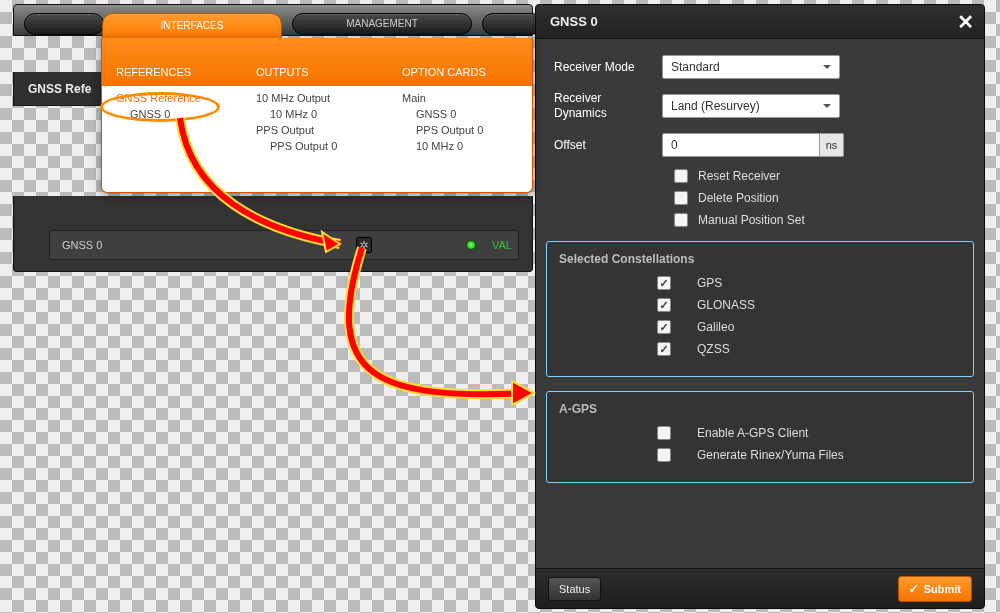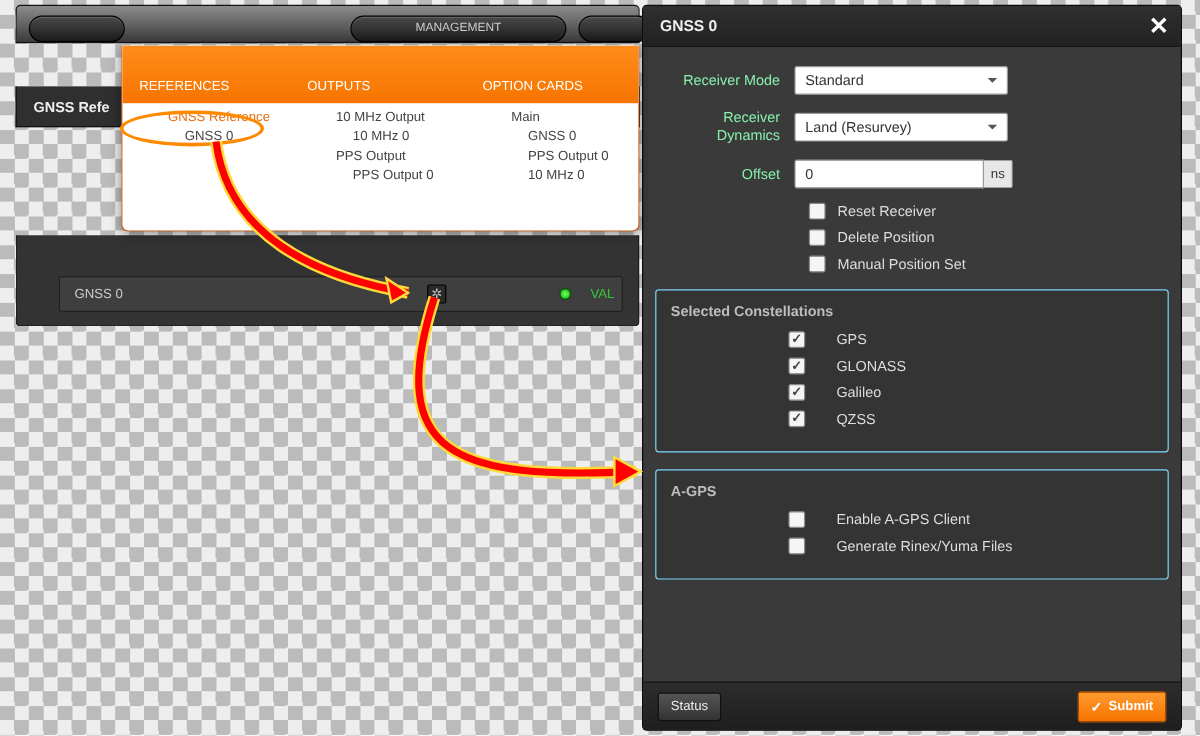--- a/index.html
+++ b/index.html
@@ -86,21 +86,20 @@
   }
   .dd-col { padding:0 0 8px 14px; }
   .dd-col.c1 { width:140px;margin-top:34px; }
   .dd-col.c2 { width:146px; }
   .dd-col.c3 { flex:1; }
   .dropdown-body {
     display:flex;
     font-size:11px;
     color:#444;
     padding-top:6px;
-    padding-left:24px;
   }
   .dd-list { display:flex; flex-direction:column; gap:4px; padding-left:14px;}
   .dd-list.c1 { width:140px; }
   .dd-list.c2 { width:146px; }
   .dd-list.c3 { flex:1; }
   .dd-indent { padding-left:14px; }
   .dd-ref-link { color:#e86c0c; position:relative; }
 
   .circle-highlight {
     position:absolute; left:100px; top:92px;
@@ -184,22 +183,22 @@
   }
   .modal-body {
     padding:16px 18px 0 18px;
   }
   .form-row {
     display:flex; align-items:center;
     margin-bottom:12px;
   }
   .form-row .lbl {
     width:108px;
-    text-align:right;
-    color:#86efac;
+    text-align:left;
+    color:#ffffff;
     font-size:12px;
     padding-right:12px;
     line-height:1.25;
   }
   .select {
     flex:0 0 178px;
     height:24px;
     background:#fff;
     border:1px solid #999;
     border-radius:2px;
@@ -283,20 +282,21 @@
     display:flex; align-items:center; gap:5px;
   }
   .btn-orange .chk { font-size:12px; }
 </style>
 </head>
 <body>
 
 <div class="left-canvas">
   <div class="tab-bar">
     <div class="tab stub-left"></div>
+    <div class="tab interfaces visible-text">INTERFACES</div>
     <div class="tab management visible-text">MANAGEMENT</div>
     <div class="tab stub-right"></div>
   </div>
 
   <div class="region-title-bar">
     <span>GNSS Refe</span>
   </div>
 
   <div class="dropdown-panel">
     <div class="dropdown-header">

